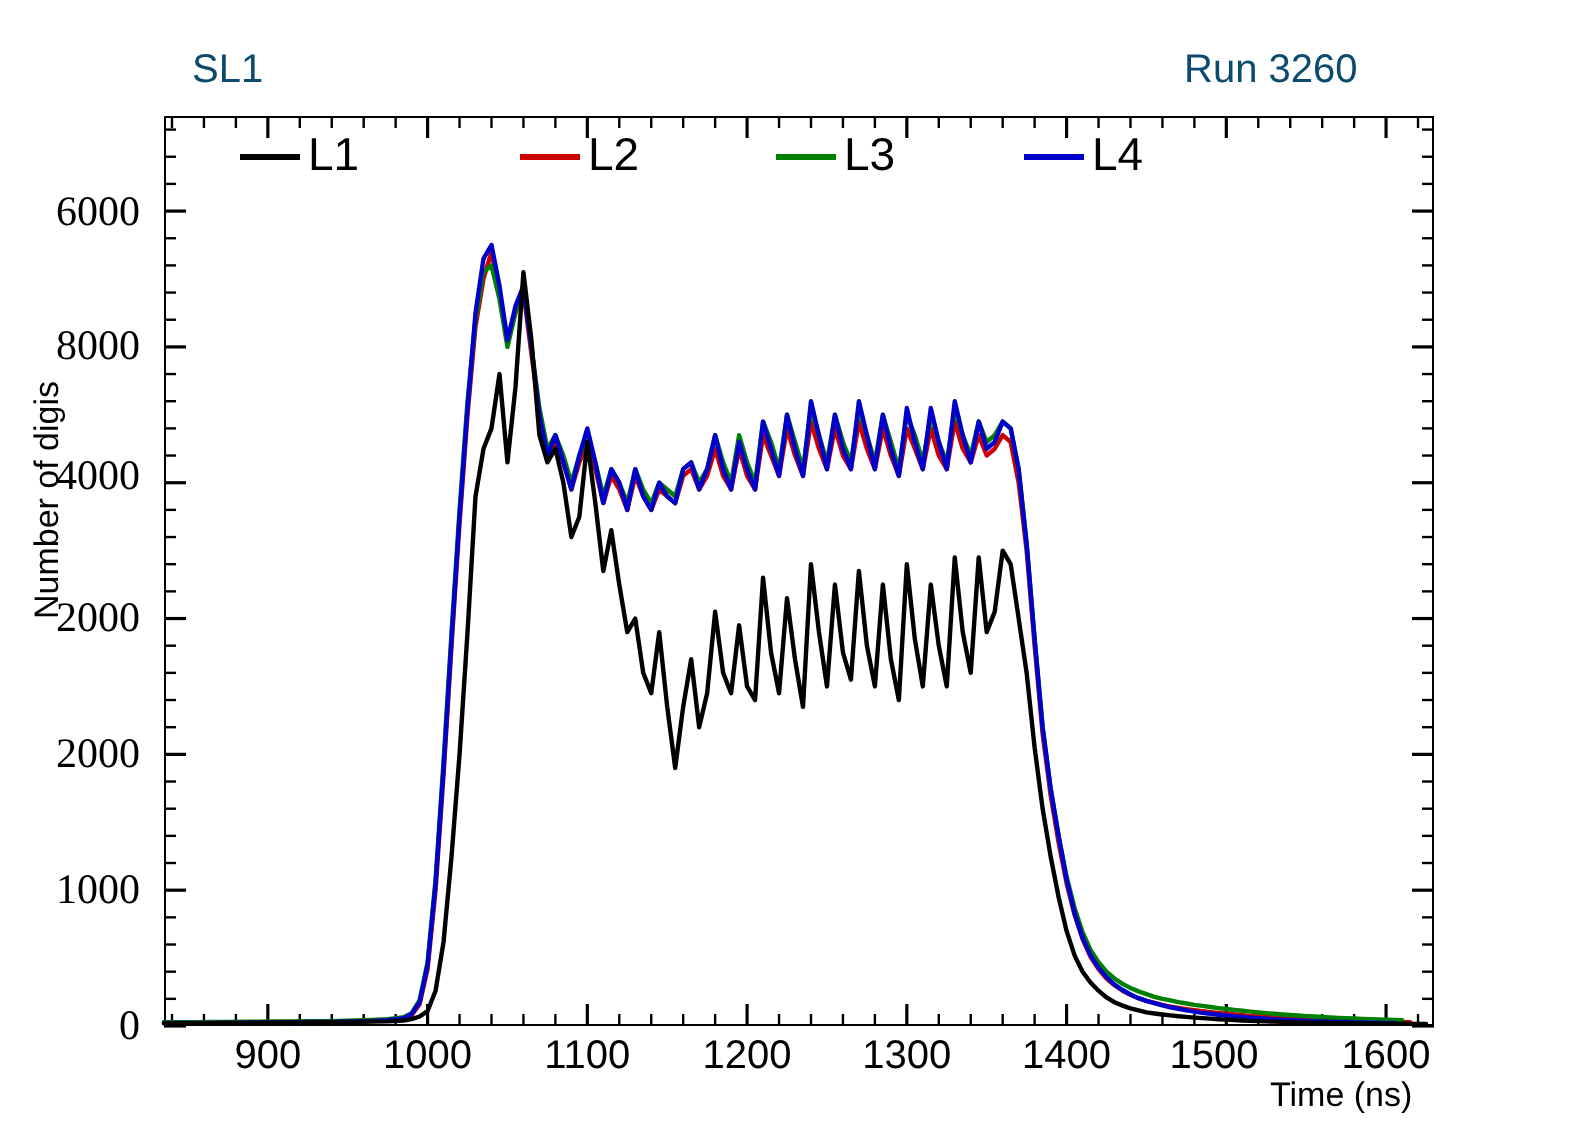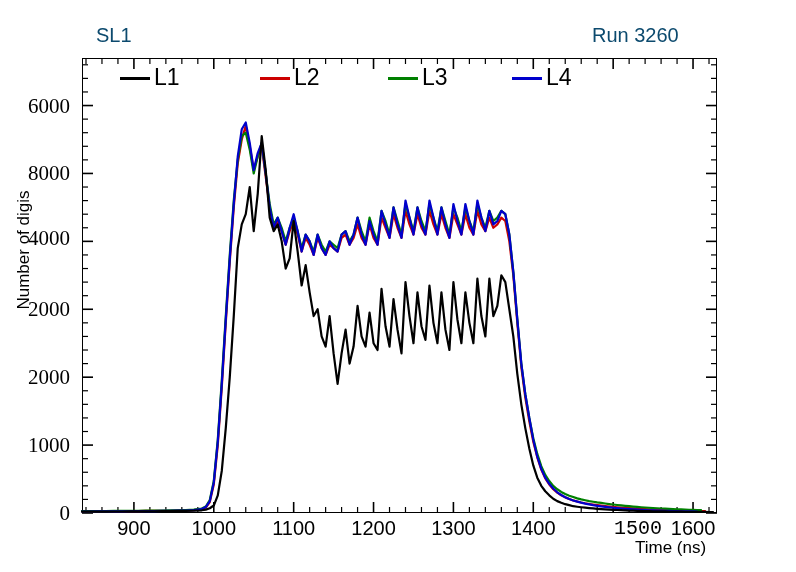--- a/index.html
+++ b/index.html
@@ -245,21 +245,21 @@
       <div class="ytick-lbl" style="top: 309.269px;">2000</div>
       <div class="ytick-lbl" style="top: 238px;">4000</div>
       <div class="ytick-lbl" style="top: 173.448px;">8000</div>
       <div class="ytick-lbl" style="top: 105.537px;">6000</div>
       <div class="xtick-lbl" style="left: 133.918px;">900</div>
       <div class="xtick-lbl" style="left: 213.792px;">1000</div>
       <div class="xtick-lbl" style="left: 293.667px;">1100</div>
       <div class="xtick-lbl" style="left: 373.541px; text-align: right;">1200</div>
       <div class="xtick-lbl" style="left: 453.415px;">1300</div>
       <div class="xtick-lbl" style="left: 533.289px;">1400</div>
-      <div class="xtick-lbl" style="left: 638px; font-family: Liberation Mono, monospace;">1500</div>
+      <div class="xtick-lbl" style="left: 607px;">1500</div>
       <div class="xtick-lbl" style="left: 693.038px;">1600</div>
     </div>
 
   <div class="ylabel-txt">Number of digis</div>
   <div class="xlabel-txt">Time (ns)</div>
 
   <div id="legend">
       <div class="legend-item" style="left: 120px;">
         <span class="legend-line" style="background: rgb(0, 0, 0);"></span>
         <span class="legend-label">L1</span>

